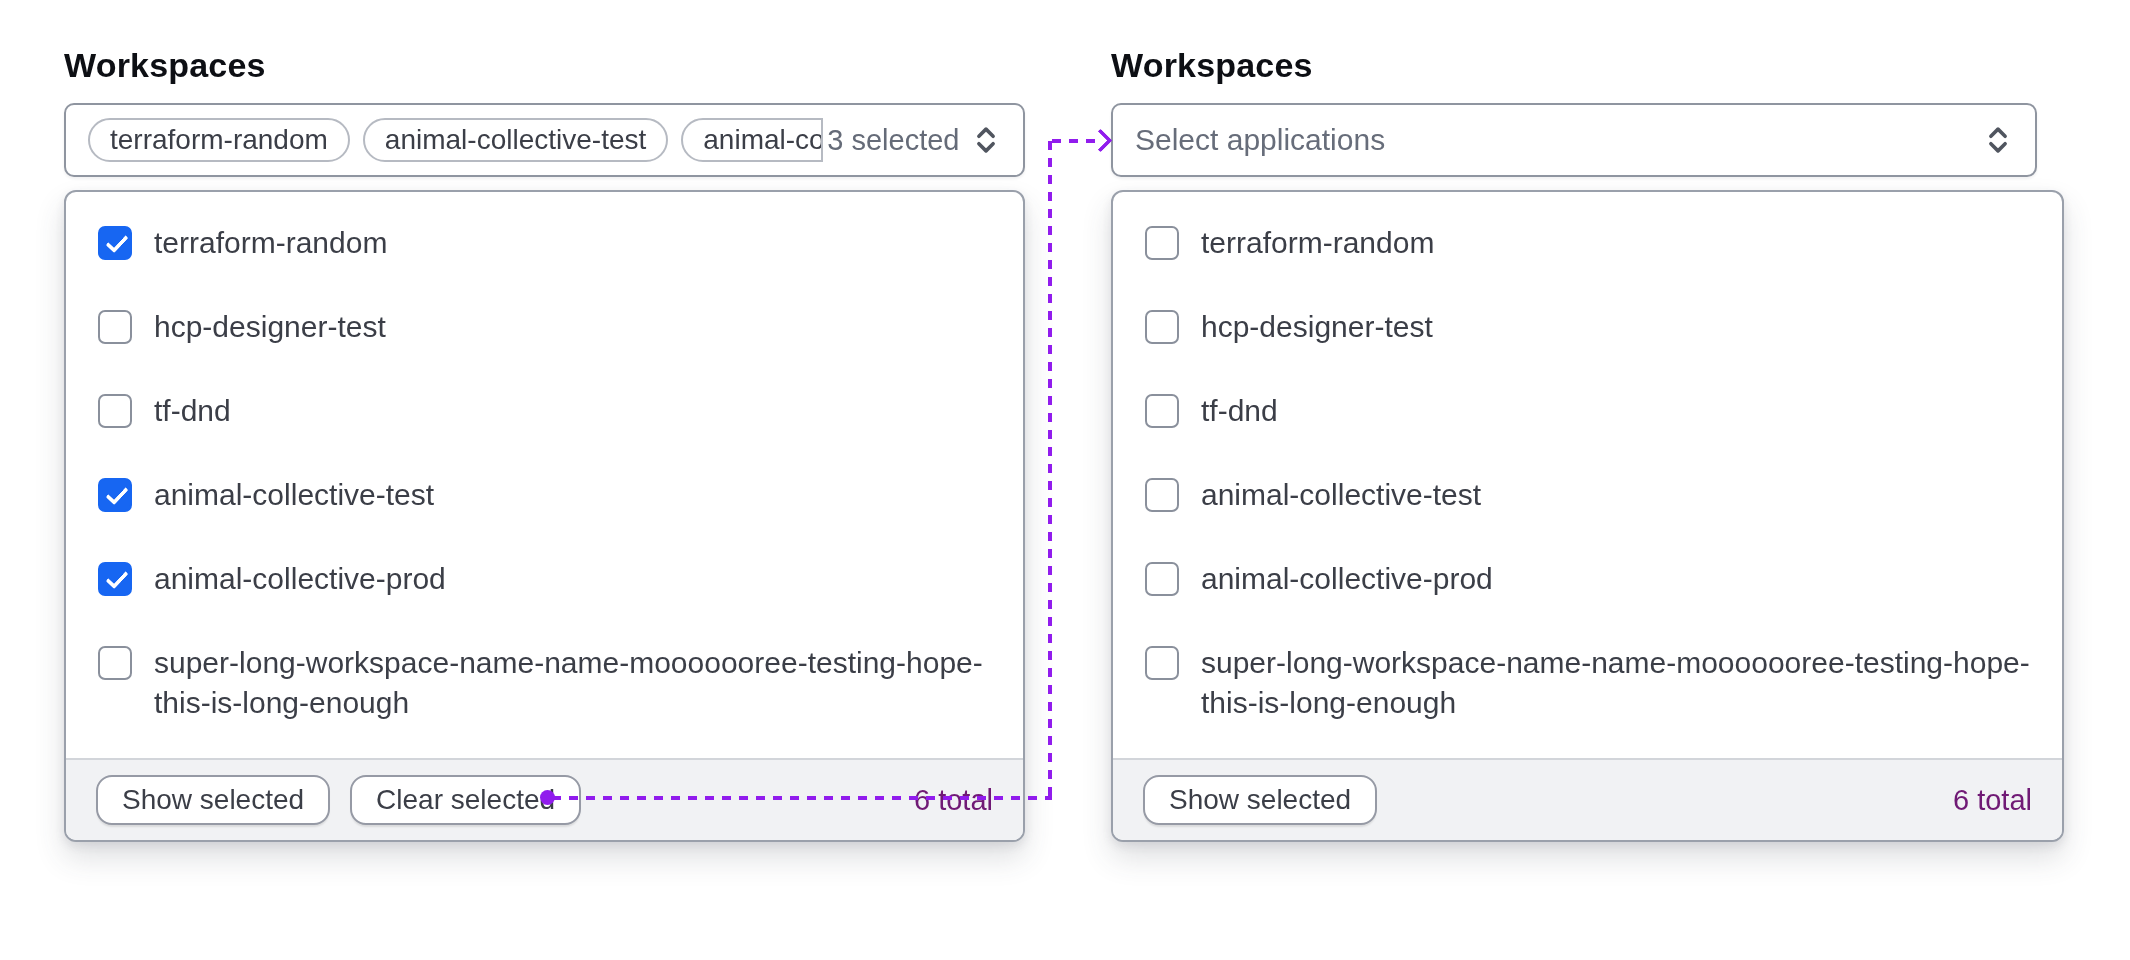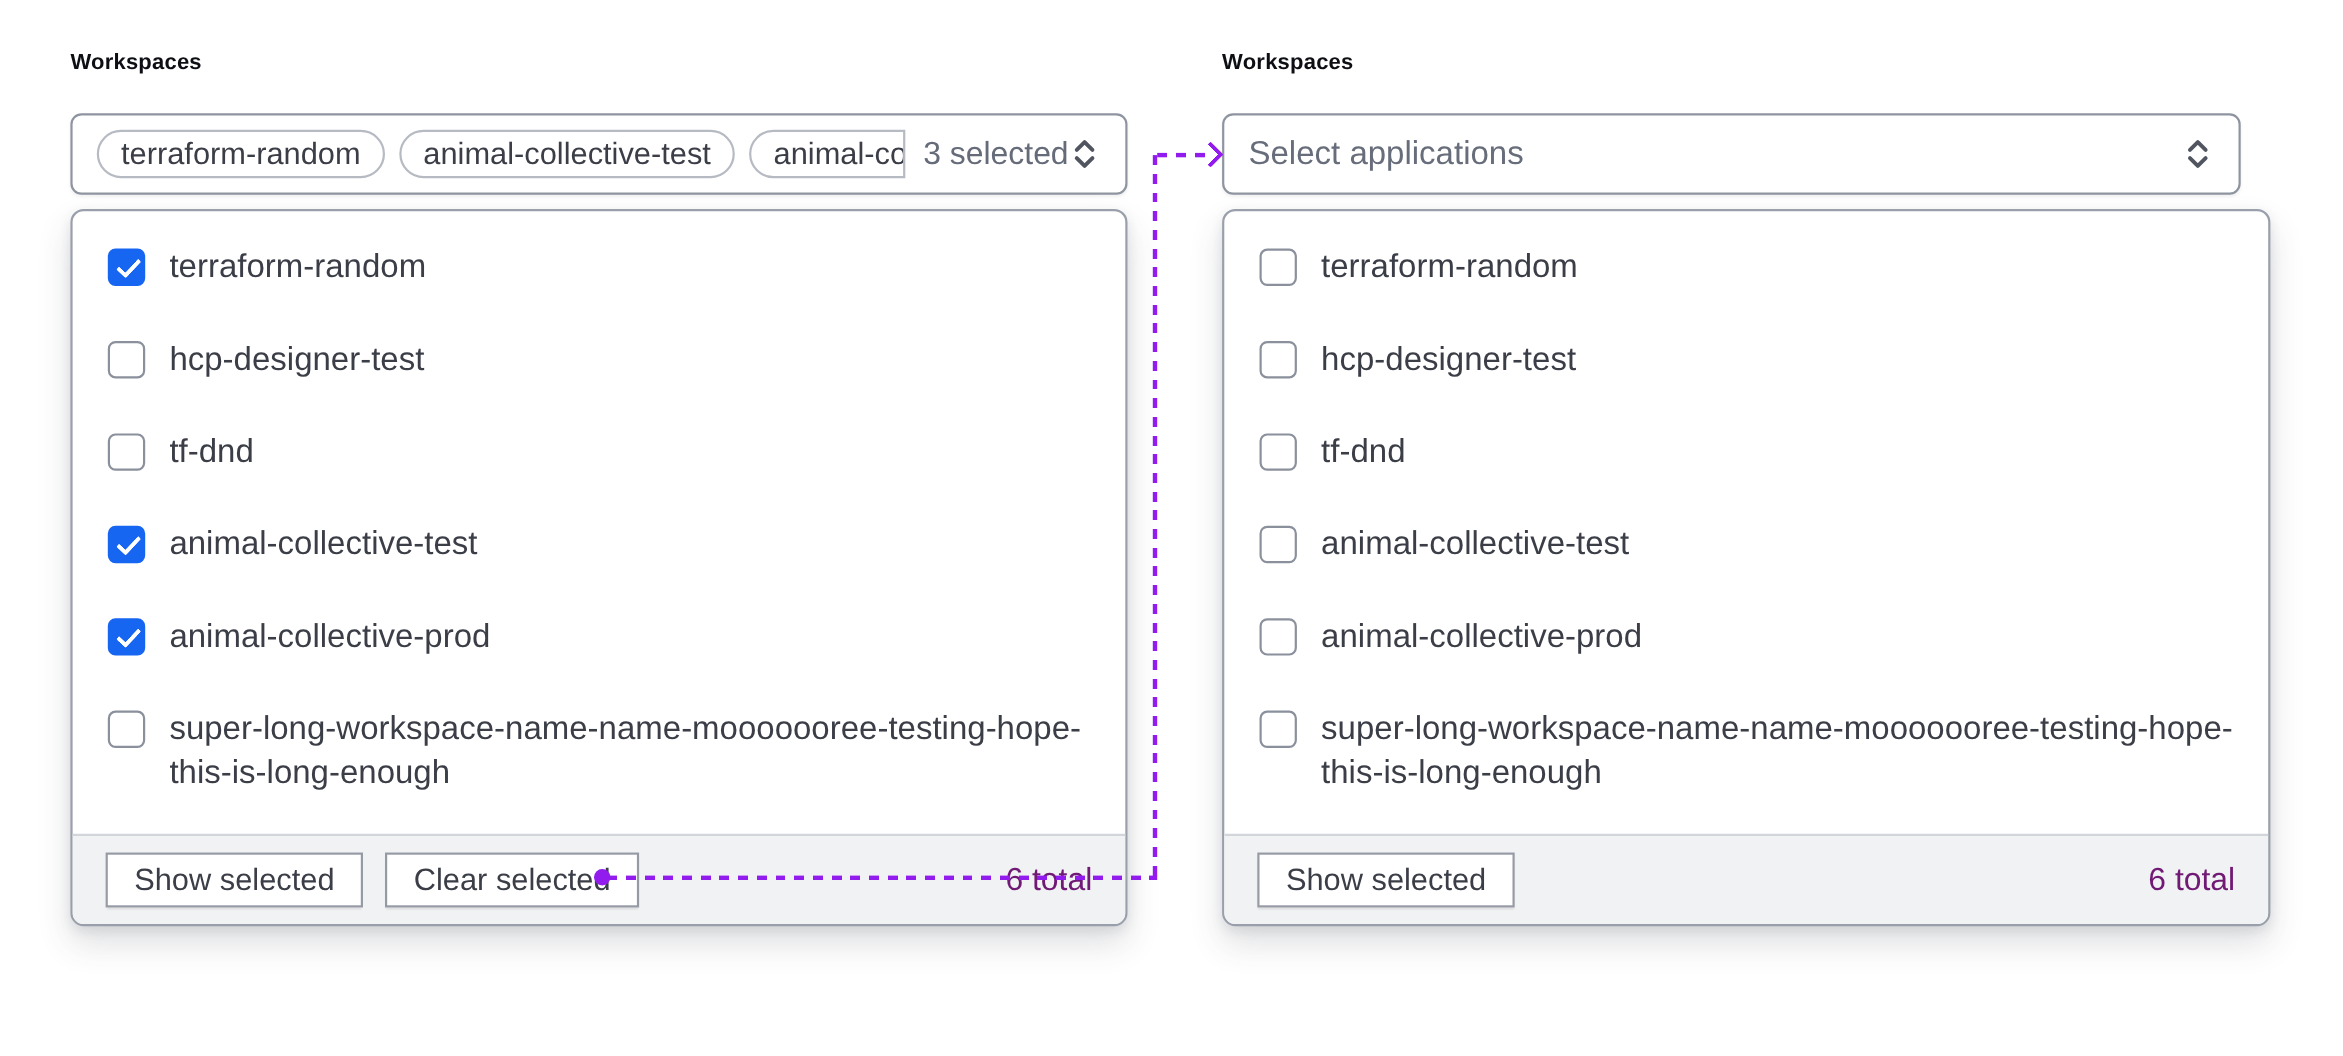--- a/index.html
+++ b/index.html
@@ -4,21 +4,21 @@
 <style>
   * { box-sizing: border-box; margin: 0; padding: 0; }
   html, body { background: #ffffff; }
   body {
     width: 2130px; height: 960px; position: relative;
     font-family: "Liberation Sans", sans-serif;
     color: #3b3e47;
   }
   .field-label {
     position: absolute; top: 46px;
-    font-size: 20px; font-weight: 700; color: #0d0f14; letter-spacing: .2px;
+    font-size: 34px; font-weight: 700; color: #0d0f14; letter-spacing: .2px;
   }
   #label-left  { left: 64px; }
   #label-right { left: 1111px; }
 
   
   .trigger {
     position: absolute; top: 103px; height: 74px;
     background: #fff; border: 2px solid #8f95a0; border-radius: 10px;
     display: flex; align-items: center; padding: 0 22px;
     box-shadow: 0 2px 3px rgba(20,25,40,.06);
@@ -29,21 +29,21 @@
   .pill {
     display: flex; align-items: center; height: 44px; padding: 0 20px;
     border: 2px solid #b6bac2; border-radius: 999px;
     font-size: 28px; color: #3b3e47; white-space: nowrap;
     margin-right: 13px; background: #fff; flex: none;
   }
   .pill-truncated {
     width: 142px; padding-right: 0; overflow: hidden;
     border-radius: 999px 0 0 999px; margin-right: 0;
   }
-  .count-text { font-size: 29px; color: #656b78; margin-left: 16px; white-space: nowrap; }
+  .count-text { font-size: 29px; color: #656b78; margin-left: 4px; white-space: nowrap; }
   .placeholder-text { font-size: 30px; color: #676d7a; }
   .chevron-updown { margin-left: auto; flex: none; display: flex; }
 
   
   .listbox {
     position: absolute; top: 190px; height: 652px;
     background: #fff; border: 2px solid #9aa0ab; border-radius: 12px;
     box-shadow: 0 16px 30px rgba(55,60,75,.16), 0 4px 10px rgba(55,60,75,.10);
     display: flex; flex-direction: column; overflow: hidden;
   }
@@ -69,21 +69,21 @@
   }
 
   
   .listbox-footer {
     flex: none; height: 82px; background: #f1f2f4;
     border-top: 2px solid #d2d5da;
     display: flex; align-items: center; gap: 20px; padding: 0 30px;
   }
   .footer-btn {
     height: 50px; padding: 0 24px; background: #fff;
-    border: 2px solid #969aa5; border-radius: 0;
+    border: 2px solid #969aa5; border-radius: 16px;
     font-size: 28px; color: #3b3e47; display: flex; align-items: center;
     box-shadow: 0 3px 2px -1px rgba(0,0,0,.10);
     cursor: pointer; white-space: nowrap;
   }
   .total-text { margin-left: auto; font-size: 29px; color: #701a75; }
 
   
   .anno { position: absolute; z-index: 6; pointer-events: none; }
   #anno-dot  { left: 540px; top: 790px; width: 15px; height: 15px; border-radius: 50%; background: #911ced; }
   #anno-h1   { left: 552px; top: 796px; width: 500px; height: 4px;

